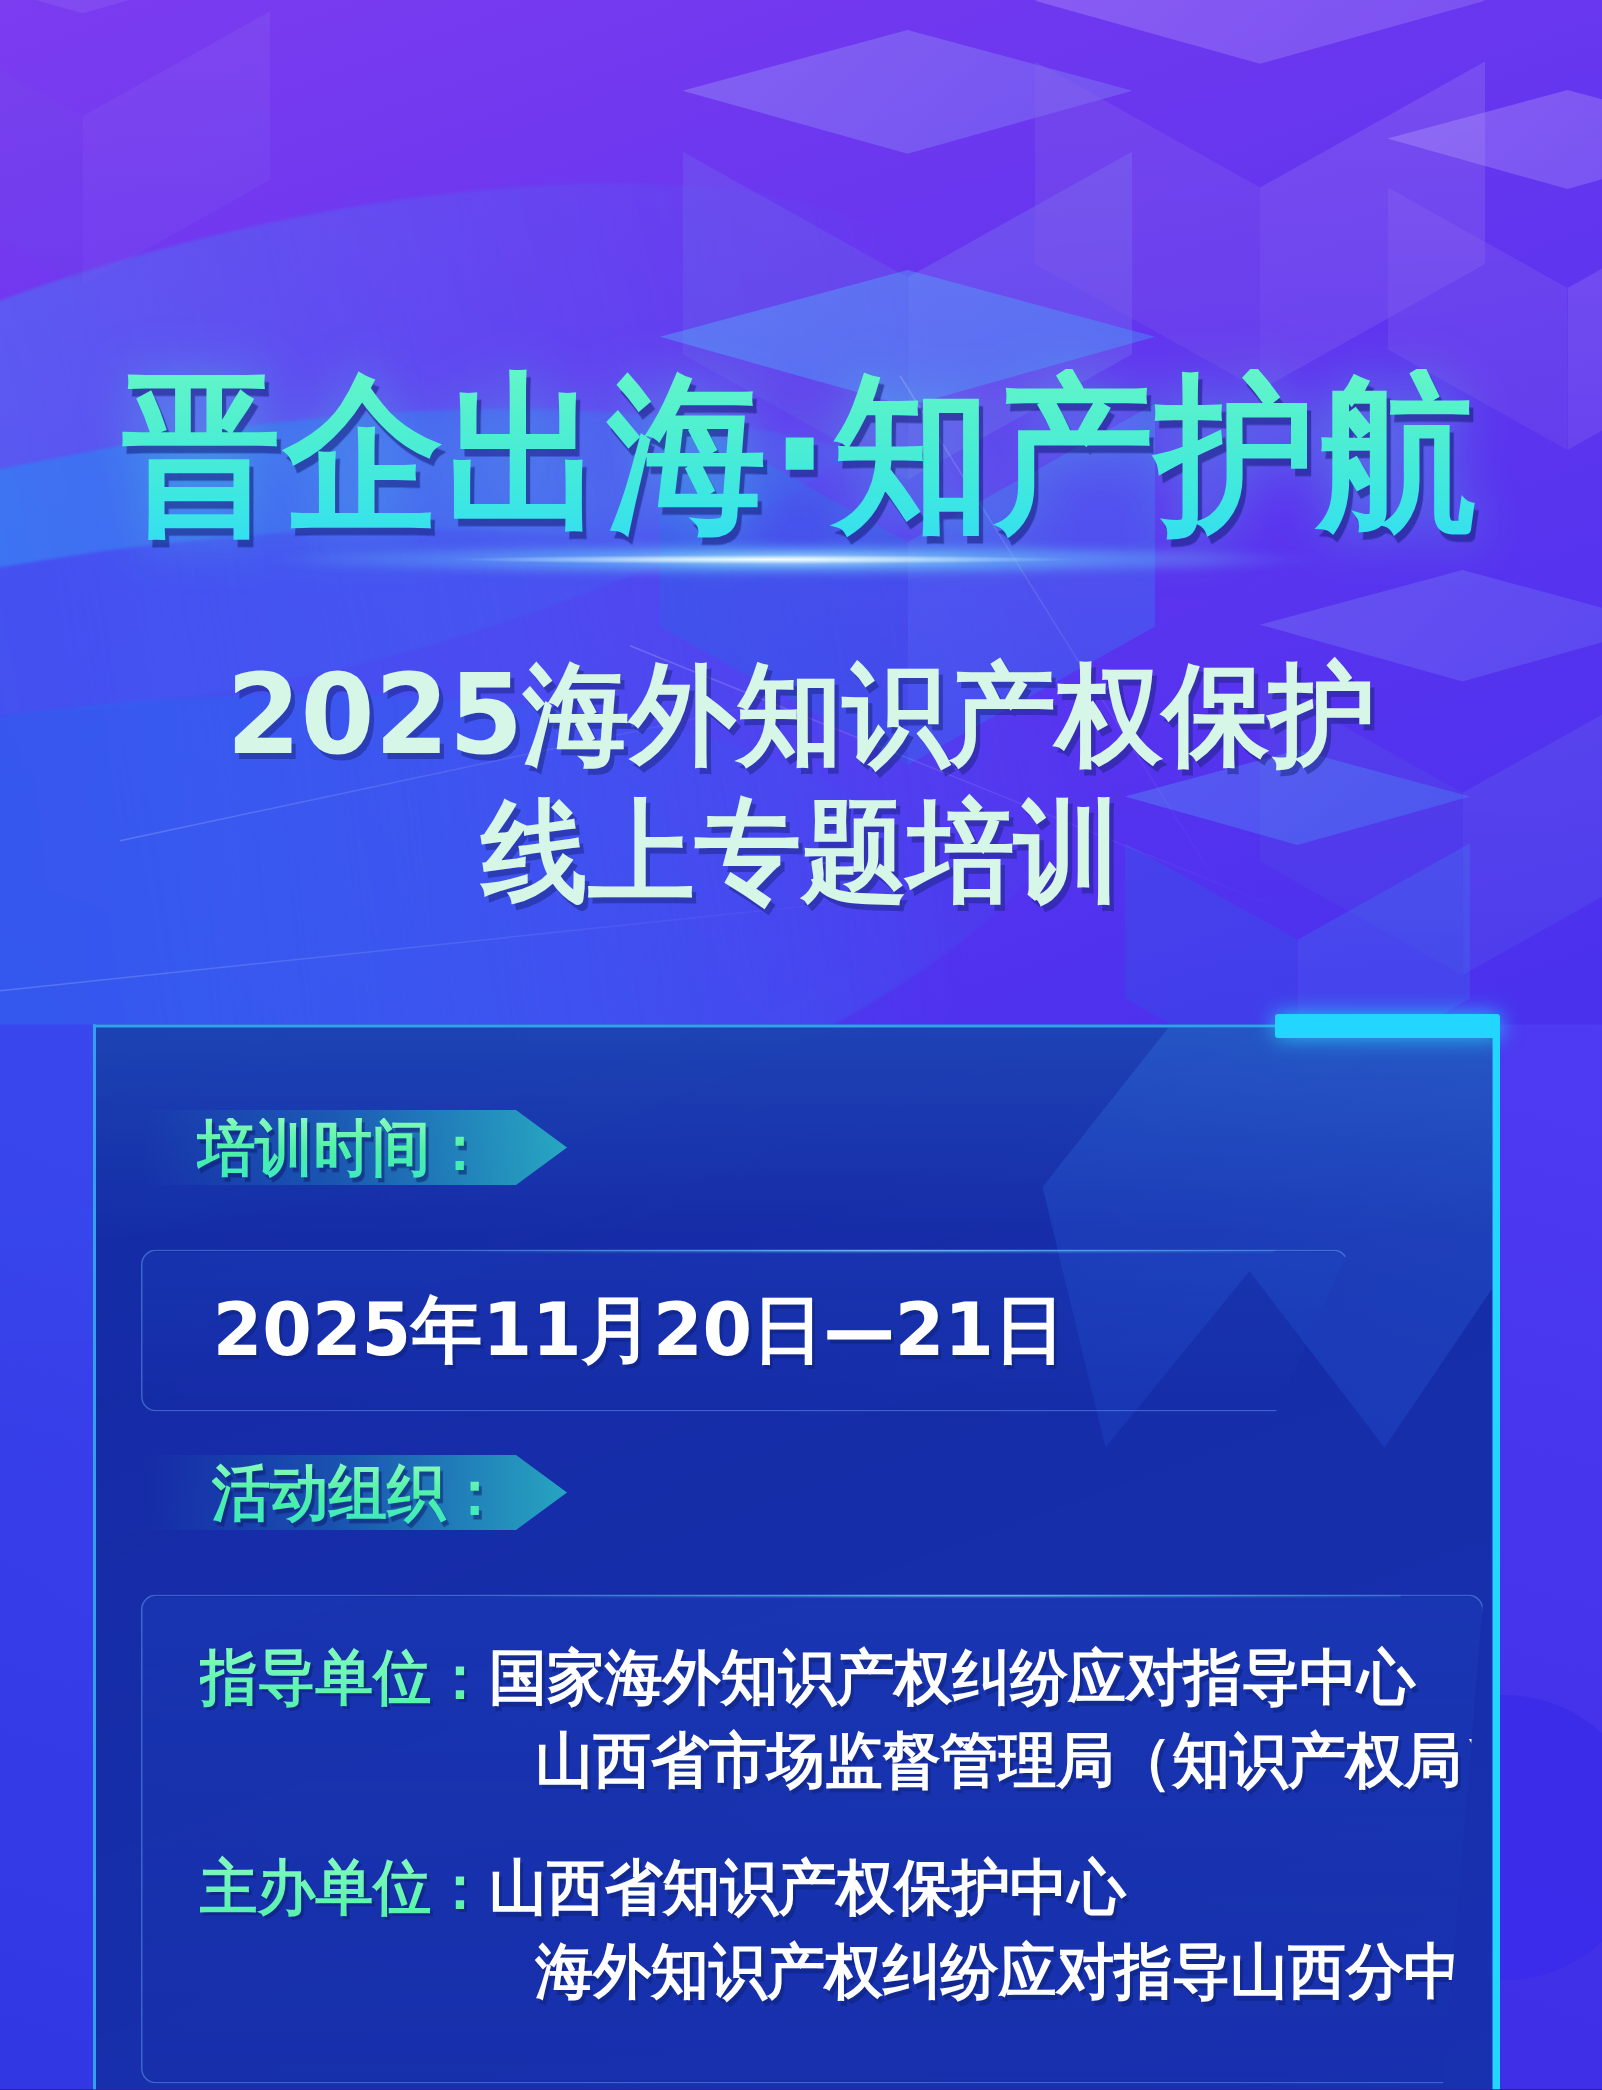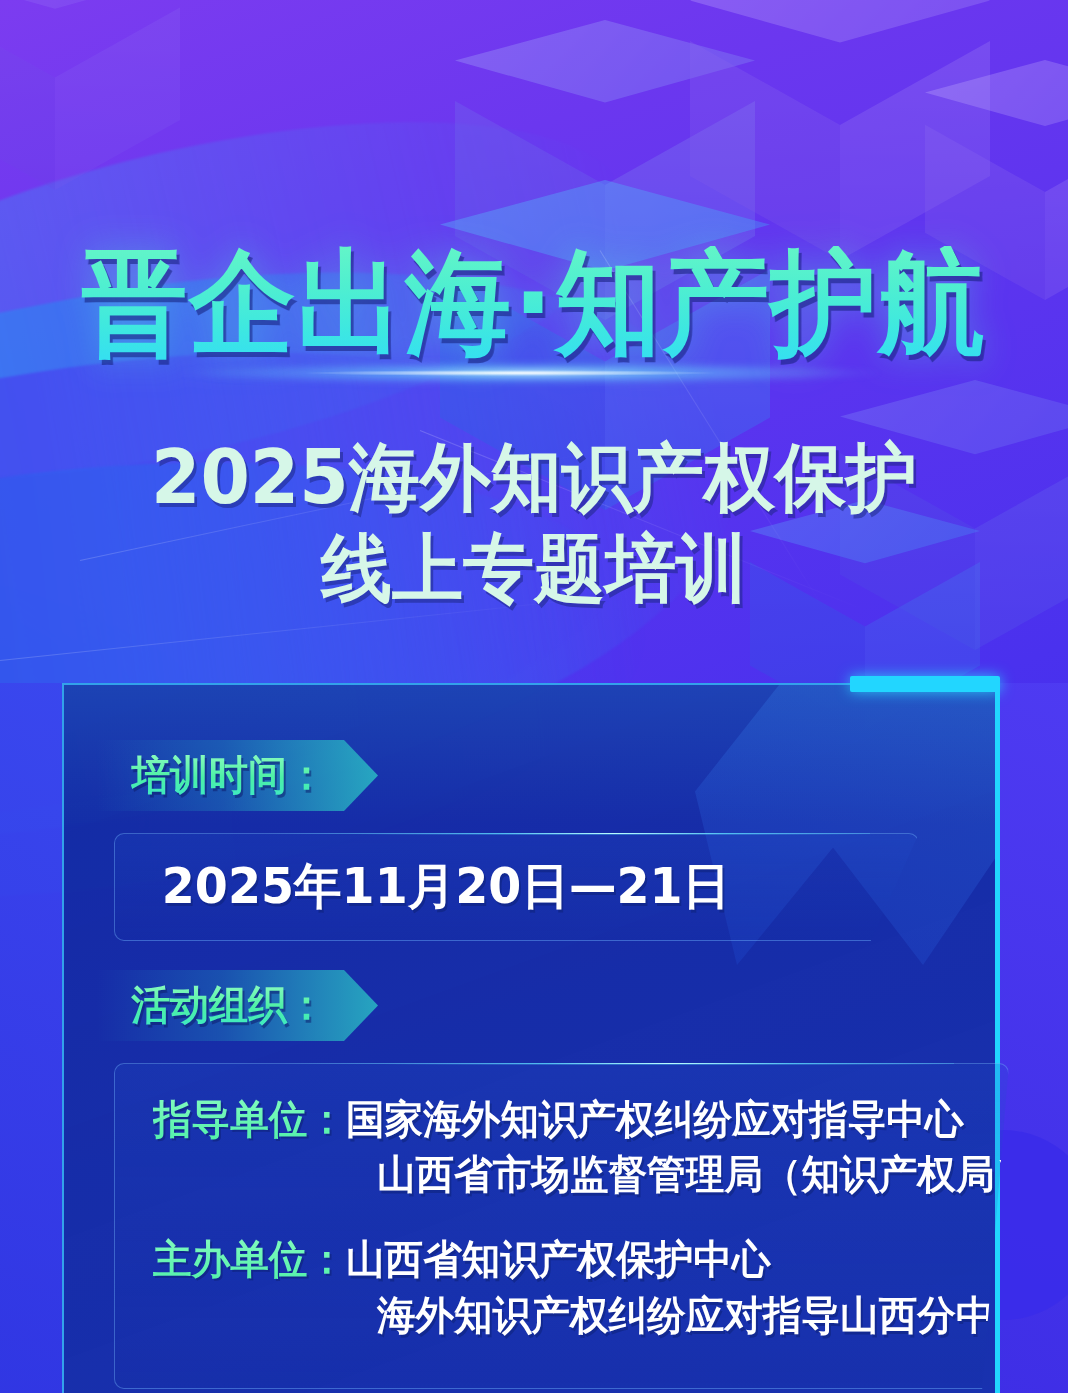--- a/index.html
+++ b/index.html
@@ -149,47 +149,46 @@
   .panel-shape{
     position:absolute;right:0;top:0;width:300px;height:280px;opacity:.25;
     background:linear-gradient(200deg,#3f8df5,#1f4fd8);
     clip-path:polygon(28% 0,100% 0,100% 62%,76% 100%,46% 58%,14% 100%,0 38%);
     pointer-events:none;
   }
 
   
   .tag{
     position:absolute;
-    height:71px;
+    height:50px;
     display:flex;align-items:center;
     padding:0 28px 0 30px;
     background:linear-gradient(90deg,rgba(28,120,180,0) 0%,rgba(32,150,190,.35) 45%,rgba(44,205,200,.75) 100%);
     clip-path:polygon(0 0,calc(100% - 34px) 0,100% 50%,calc(100% - 34px) 100%,0 100%);
   }
   .tag-text{
     font-size:41px;font-weight:700;line-height:1;
     font-family:"DejaVu Sans","Liberation Sans",sans-serif;
     background:linear-gradient(180deg,#7dfbb6,#49 efa4);
     background:linear-gradient(180deg,#86fbbc 0%,#4cf0a6 55%,#3fe9c2 100%);
     -webkit-background-clip:text;background-clip:text;color:transparent;
     text-shadow:none;
     filter:drop-shadow(2px 3px 0 rgba(12,30,110,.55));
     white-space:nowrap;
     transform:scaleX(.95);
   }
   .tag-time{left:32px;top:55px;width:282px;}
-  .tag-org{left:32px;top:285px;width:282px;}
+  .tag-org{left:32px;top:285px;width:282px;justify-content:center;}
 
   
   .cbox{
     position:absolute;
     border:1px solid rgba(120,190,255,.38);
     border-radius:10px;
     background:linear-gradient(180deg,rgba(35,80,205,.22),rgba(20,48,165,.10));
-    margin-left:20px;
   }
   .cbox::before{
     content:"";position:absolute;left:18%;right:6%;top:-2px;height:3px;
     background:radial-gradient(ellipse at 58% 50%,rgba(190,255,255,.98) 0%,rgba(90,225,255,.7) 22%,rgba(90,200,255,0) 70%);
     filter:blur(.6px);
   }
   .box-date{
     left:30px;top:148px;width:805px;height:108px;
     clip-path:polygon(0 0,100% 0,94% 100%,0 100%);
   }

